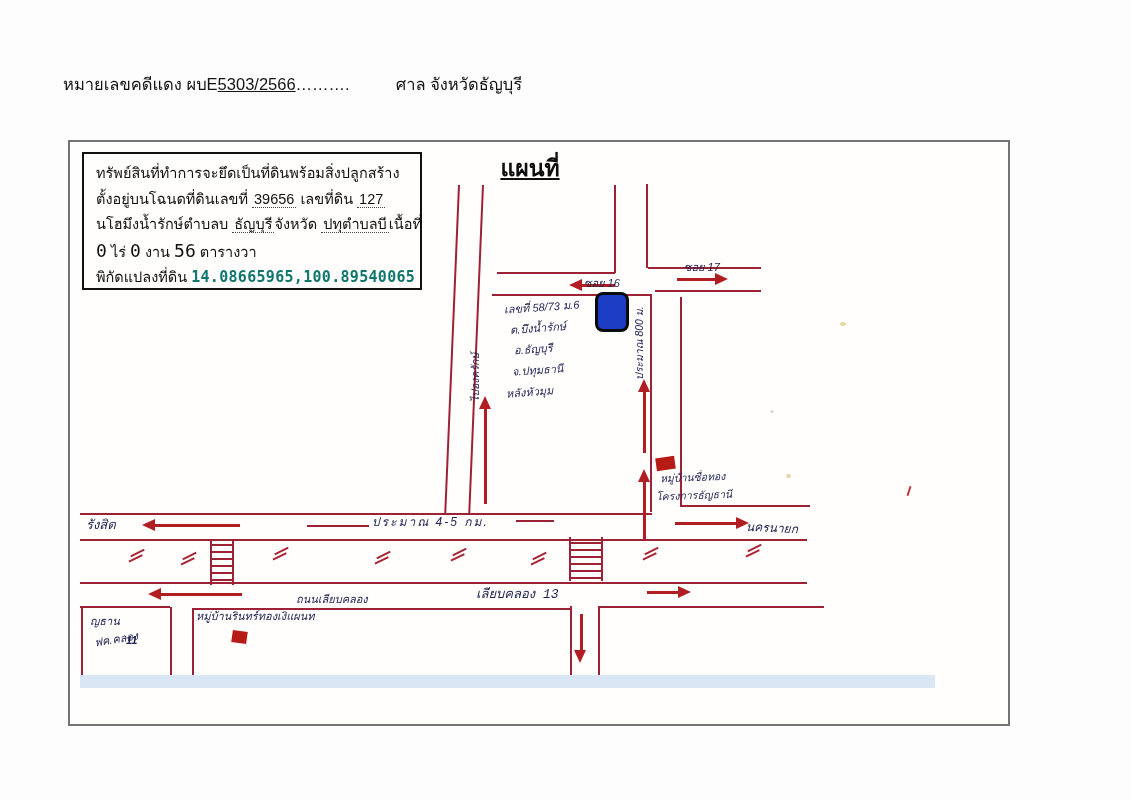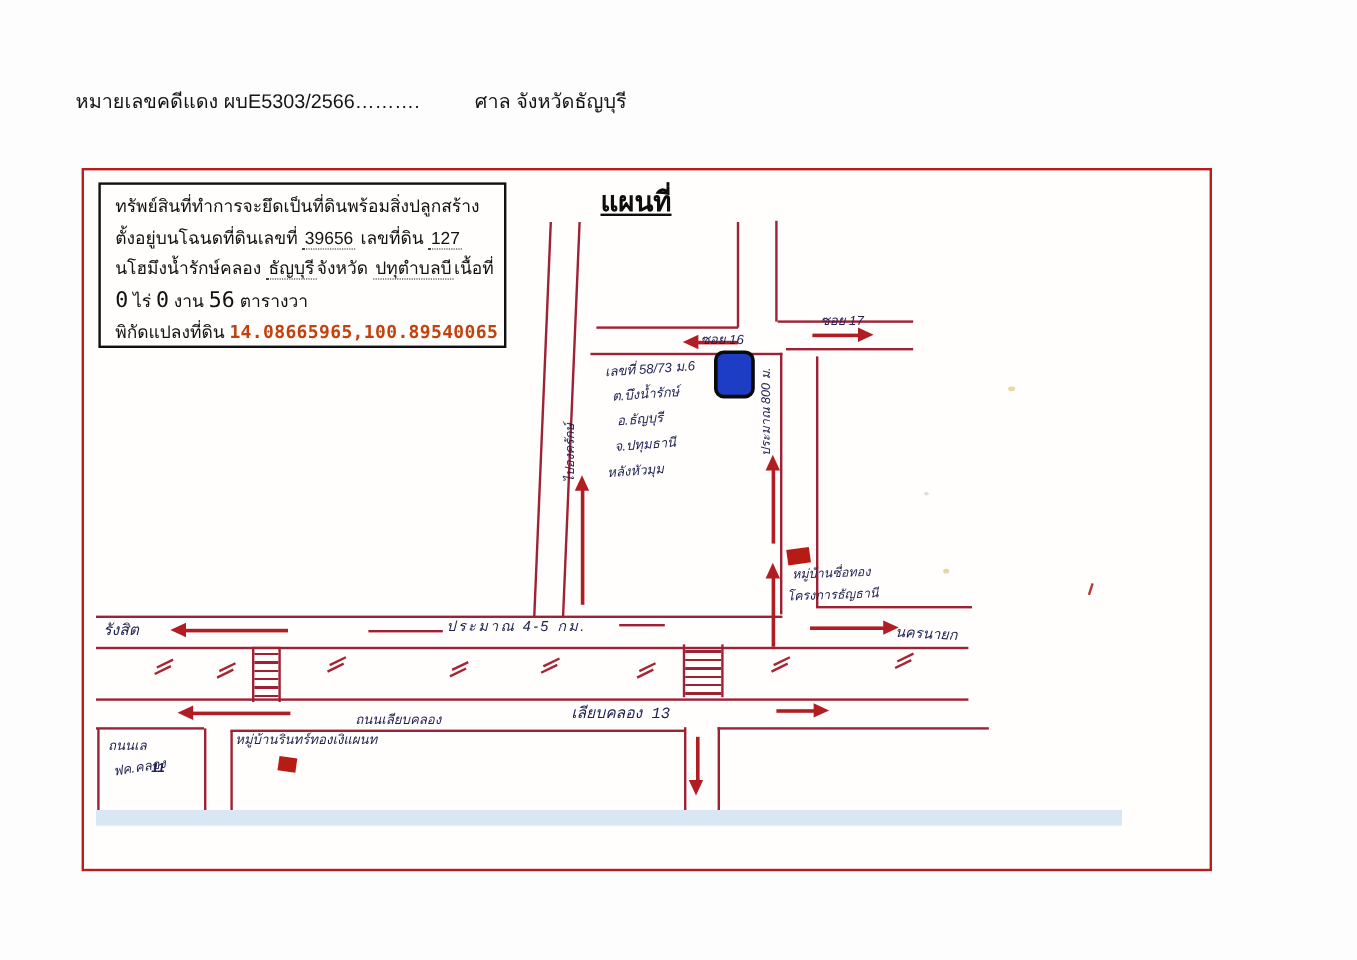--- a/index.html
+++ b/index.html
@@ -1,34 +1,34 @@
 <!DOCTYPE html>
 <html><head>
 <meta charset="utf-8">
 <style>
   html,body{margin:0;padding:0;background:#ffffff;}
   .page{position:relative;width:1131px;height:800px;background:#fdfdfd;overflow:hidden;
         font-family:"Liberation Sans",sans-serif;color:#111;}
 
   
   .case-header{position:absolute;left:63px;top:71px;font-size:16.5px;color:#141414;white-space:nowrap;}
-  .case-no{}
+  .case-no{text-decoration:underline;}
   .court{margin-left:46px;}
 
   
   .map-frame{position:absolute;left:68px;top:140px;width:938px;height:582px;
-             border:2px solid #b91c1c;background:#fffefd;}
+             border:2px solid #737373;background:#fffefd;}
 
   
   .info-box{position:absolute;left:12px;top:10px;width:340px;height:138px;border:2px solid #101010;
             background:#fffefc;padding:7px 12px;box-sizing:border-box;font-size:14.5px;line-height:25.5px;
             white-space:nowrap;}
   .du{border-bottom:1.6px dotted #444;padding:0 2px;}
   .area-num{font-family:"DejaVu Sans Mono",monospace;font-size:18px;}
-  .coords{font-family:"DejaVu Sans Mono",monospace;font-size:15px;color:#c2410c;font-weight:bold;letter-spacing:.3px;}
+  .coords{font-family:"DejaVu Sans Mono",monospace;font-size:15px;color:#0f766e;font-weight:bold;letter-spacing:.3px;}
 
   .map-title{position:absolute;left:400px;top:8px;width:120px;text-align:center;font-size:23px;font-weight:bold;
              text-decoration:underline;color:#0d0d0d;}
 
   
   .rl{position:absolute;background:#9e2235;}
   .shaft-h{position:absolute;height:3px;background:#b01e23;}
   .shaft-v{position:absolute;width:3px;background:#b01e23;}
   .ah{position:absolute;width:0;height:0;}
   .ah-left{border-top:6px solid transparent;border-bottom:6px solid transparent;border-right:13px solid #b01e23;}
@@ -63,21 +63,21 @@
 
     <div class="info-box">
       <div>ทรัพย์สินที่ทำการจะยึดเป็นที่ดินพร้อมสิ่งปลูกสร้าง</div>
       <div>
         <span>ตั้งอยู่บนโฉนดที่ดินเลขที่</span>
         <span class="du">39656</span>
         <span>เลขที่ดิน</span>
         <span class="du">127</span>
       </div>
       <div>
-        <span>นโฮมึงน้ำรักษ์</span><span>คลอง</span>
+        <span>นโฮมึงน้ำรักษ์</span><span>ตำบลบ</span>
         <span class="du">ธัญบุรี</span><span>จังหวัด</span>
         <span class="du">ปทุตำบลบี</span><span>เนื้อที่</span>
       </div>
       <div>
         <span class="area-num">0</span>
         <span>ไร่</span>
         <span class="area-num">0</span>
         <span>งาน</span>
         <span class="area-num">56</span>
         <span>ตารางวา</span>
@@ -174,21 +174,21 @@
     <div class="ink" style="left:590px;top:327px;font-size:10.5px;transform:rotate(-2deg);">หมู่บ้านซื่อทอง</div>
     <div class="ink" style="left:586px;top:345px;font-size:10.5px;transform:rotate(-2deg);">โครงการธัญธานี</div>
 
     <div class="ink" style="left:16px;top:372px;font-size:13px;font-style:italic;">รังสิต</div>
     <div class="ink" style="left:302px;top:370px;font-size:12px;letter-spacing:2px;">ประมาณ 4-5 กม.</div>
     <div class="ink" style="left:676px;top:376px;font-size:12px;transform:rotate(3deg);">นครนายก</div>
 
     <div class="ink" style="left:226px;top:448px;">ถนนเลียบคลอง</div>
     <div class="ink" style="left:406px;top:441px;font-size:13px;font-family:Liberation Mono, monospace;">เลียบคลอง 13</div>
 
-    <div class="ink" style="left:20px;top:470px;">ถนนเล</div>
+    <div class="ink" style="left:20px;top:470px;">ญธาน</div>
     <div class="ink" style="left:24px;top:488px;transform:rotate(-9deg);">ฟค.คลอง</div>
     <div class="ink" style="left:56px;top:492px;font-weight:bold;">11</div>
 
     <div class="ink" style="left:126px;top:465px;">หมู่บ้านรินทร์ทองเงิแผนท</div>
 
     <div class="strip"></div>
     <div class="speck" style="left:770px;top:180px;width:6px;height:4px;background:#e8d9a0;"></div>
     <div class="speck" style="left:700px;top:268px;width:4px;height:3px;background:#dcdcdc;"></div>
     <div class="speck" style="left:716px;top:332px;width:5px;height:4px;background:#e3d6a6;"></div>
     <div class="rl" style="left:838px;top:344px;width:2px;height:10px;transform:rotate(18deg);background:#b53a3a;"></div>

